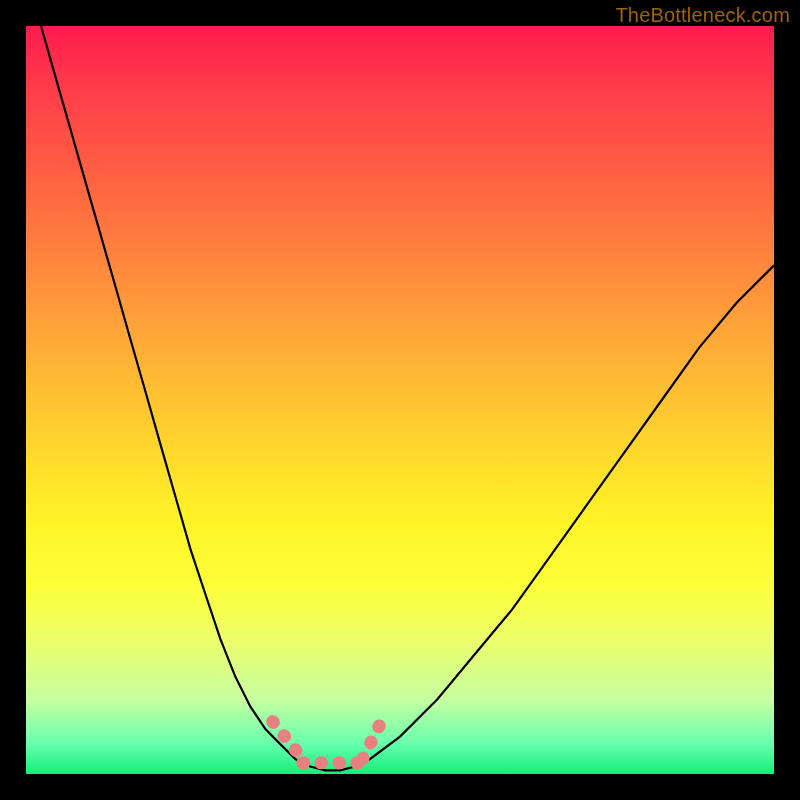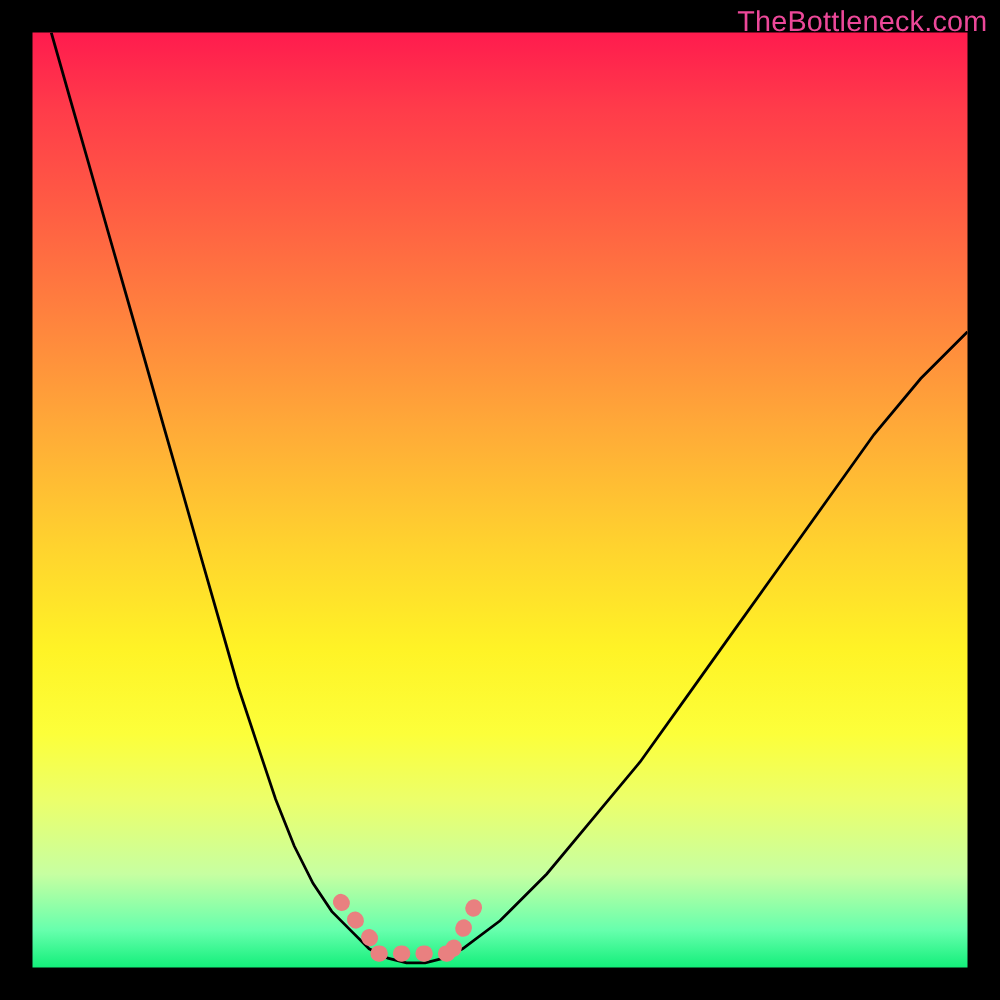--- a/index.html
+++ b/index.html
@@ -28,22 +28,22 @@
       #fcff3a 75%,
       #ecff6a 82%,
       #c7ffa1 90%,
       #67ffad 96%,
       #13ef7a 100%);
   }
   .watermark {
     position: absolute;
     top: 4px;
     right: 10px;
-    color: #ec4899;
-    font-size: 23px;
+    color: #a16207;
+    font-size: 20px;
     font-weight: 500;
     letter-spacing: 0.2px;
     z-index: 10;
   }
   svg.curves {
     position: absolute;
     left: 0; top: 0;
     width: 748px;
     height: 748px;
   }

